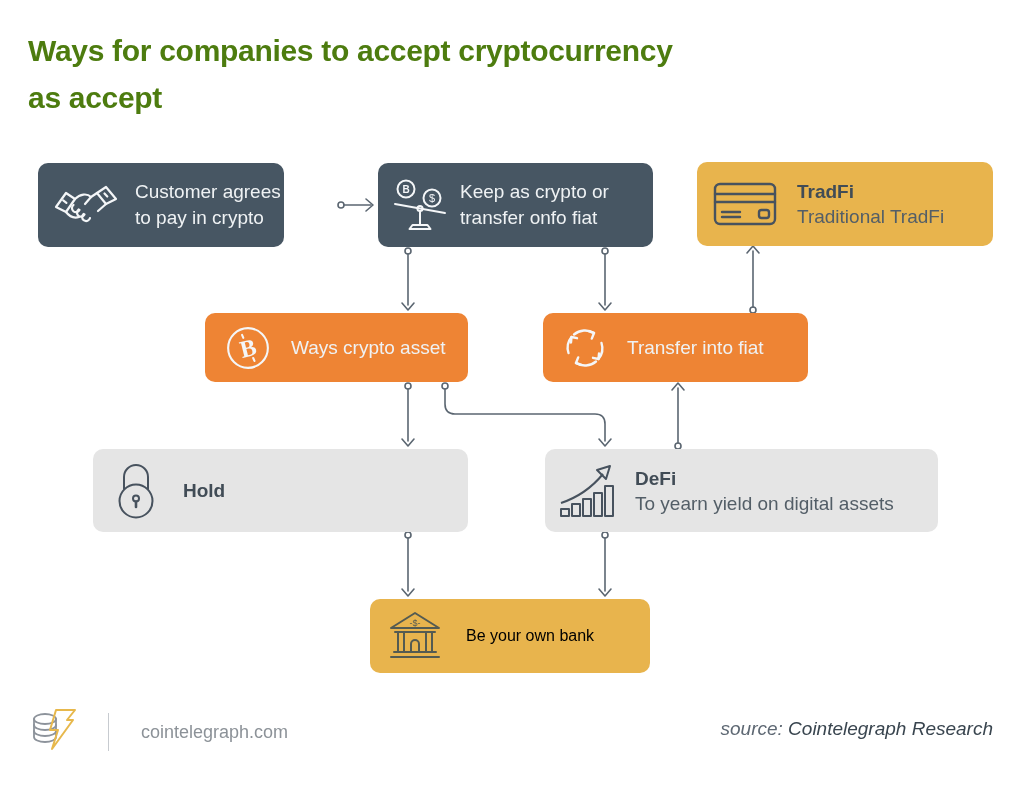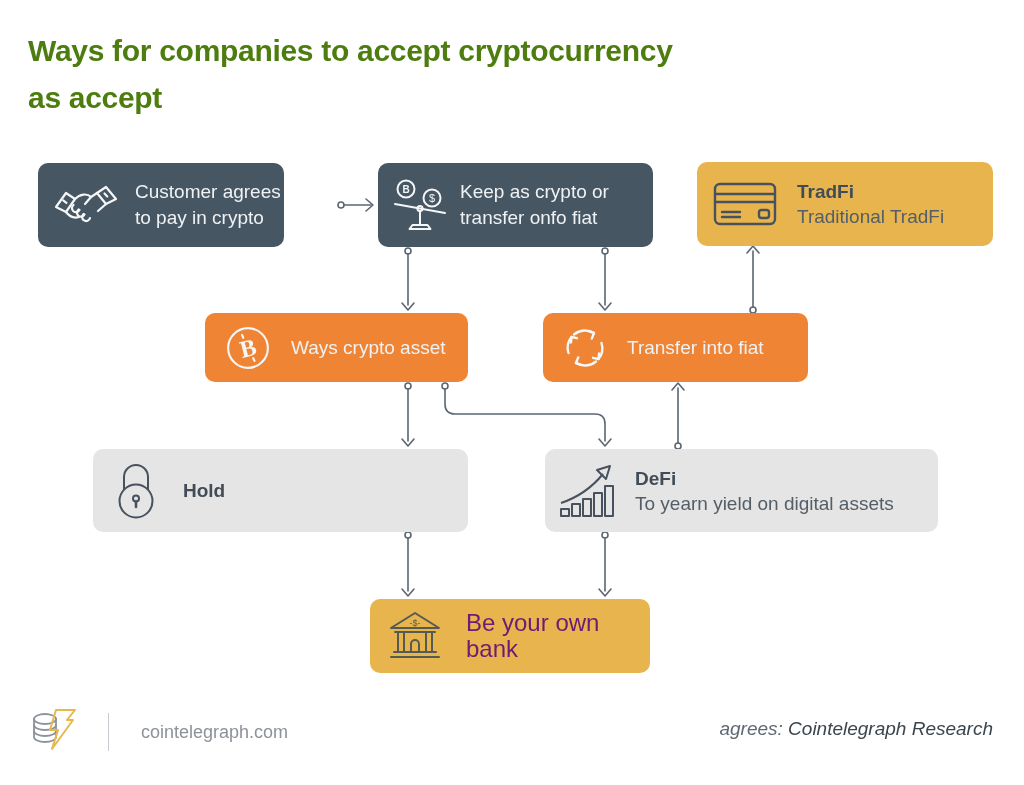--- a/index.html
+++ b/index.html
@@ -18,21 +18,21 @@
   }
   .node .ic { flex:0 0 auto; display:flex; align-items:center; justify-content:center; }
   .txt { font-size:19px; line-height:26px; white-space:pre-line; }
   .light { color:#EFF2F4; }
   .dark-box   { background:#475663; }
   .orange-box { background:#EE8434; }
   .yellow-box { background:#e5e5e5; }
   .gold-box   { background:#E8B44D; }
   .stack .t1 { font-size:19px; line-height:25px; font-weight:700; color:#414C56; }
   .stack .t2 { font-size:19px; line-height:25px; color:#535E67; }
-  .bank-txt { color:#701a75; font-size:24px; }
+  .bank-txt { color:#000000; font-size:16px; }
   .connectors { position:absolute; left:0; top:0; pointer-events:none; }
   .footer-left { position:absolute; left:30px; top:708px; height:48px; display:flex; align-items:center;gap:16px; }
   .footer-divider { width:1px; height:38px; background:#C7CBD0; margin:0 16px 0 14px; }
   .site { font-size:18px; color:#8C9298; }
   .source { position:absolute; right:31px; top:718px; font-size:19px; font-style:italic; }
   .source .lbl { color:#5E6873; }
   .source .nm { color:#39454F; font-weight:400; }
 </style>
 </head>
 <body>
@@ -242,17 +242,17 @@
           <path d="M4 25 a11 5 0 0 0 22 0"></path>
         </g>
         <path d="M26 4 L45 4 L37 14 L43 14 L22 43 L28 24 L20 24 Z" stroke="#E7B84C" stroke-width="2"></path>
       </svg>
     </span>
     <span class="footer-divider"></span>
     <span class="site">cointelegraph.com</span>
   </div>
 
   <div class="source">
-    <span class="lbl">agrees:</span>
+    <span class="lbl">source:</span>
     <span class="nm">Cointelegraph Research</span>
   </div>
 
 </div>
 
 </body></html>

